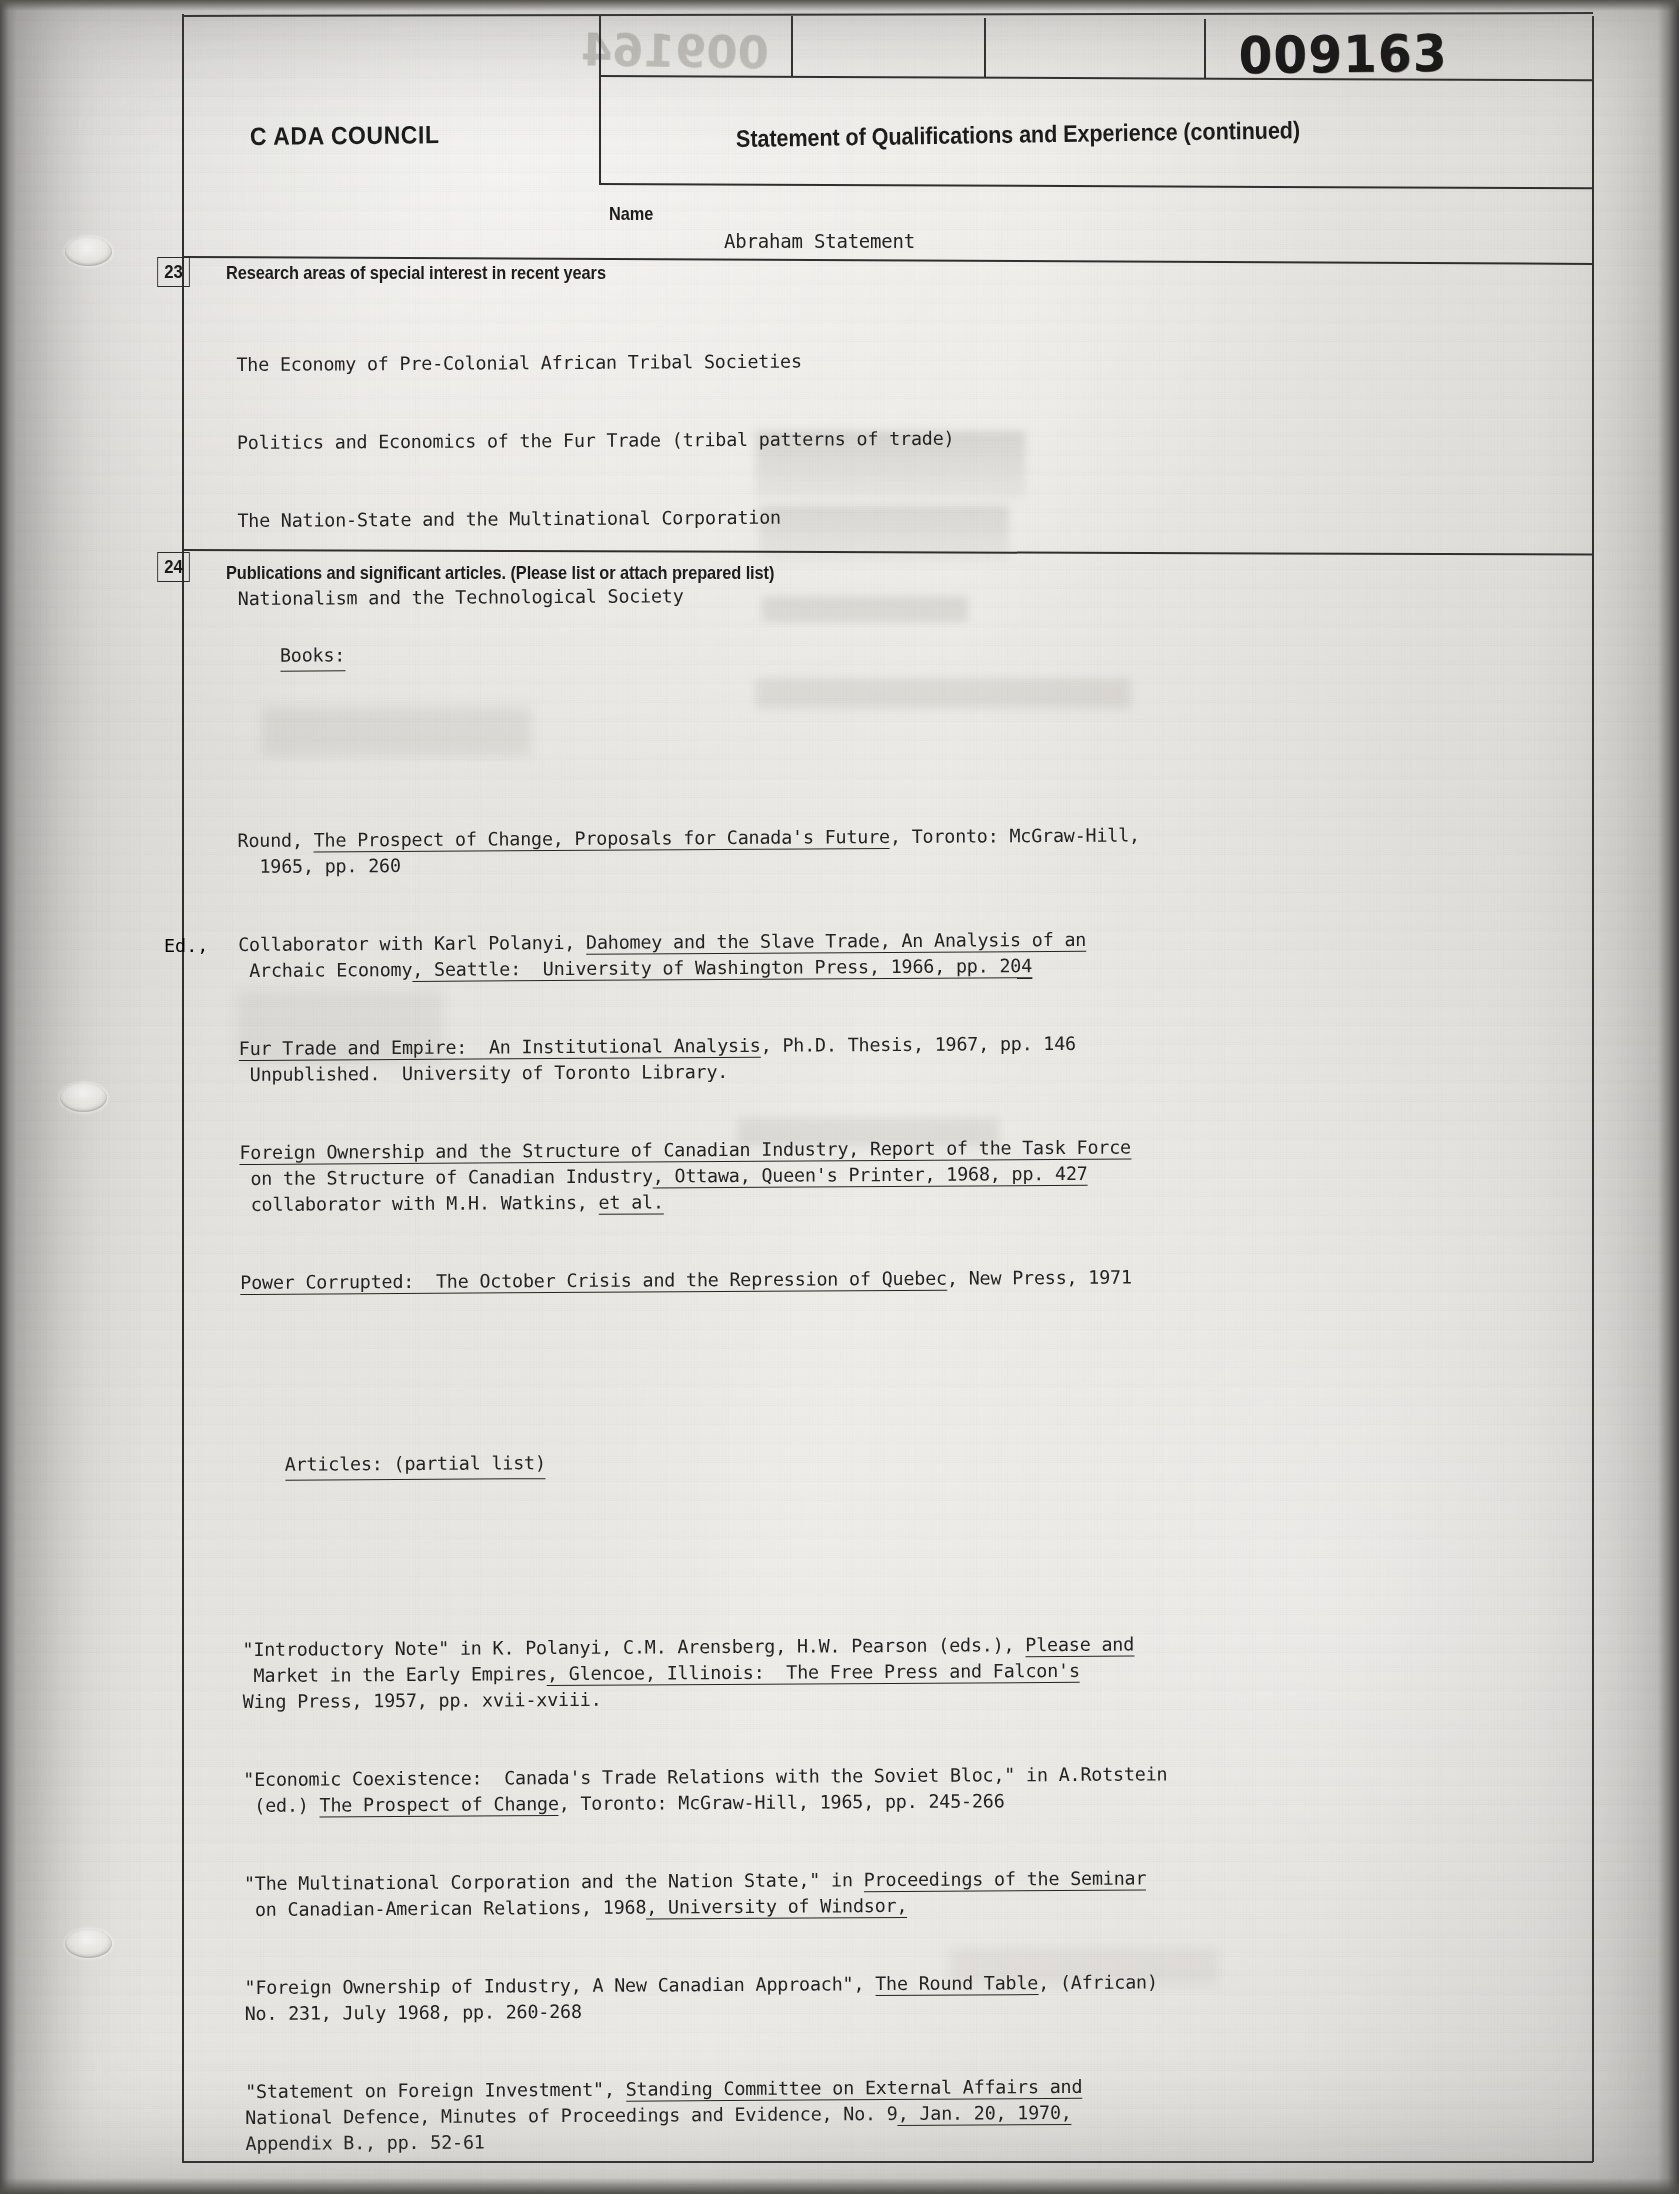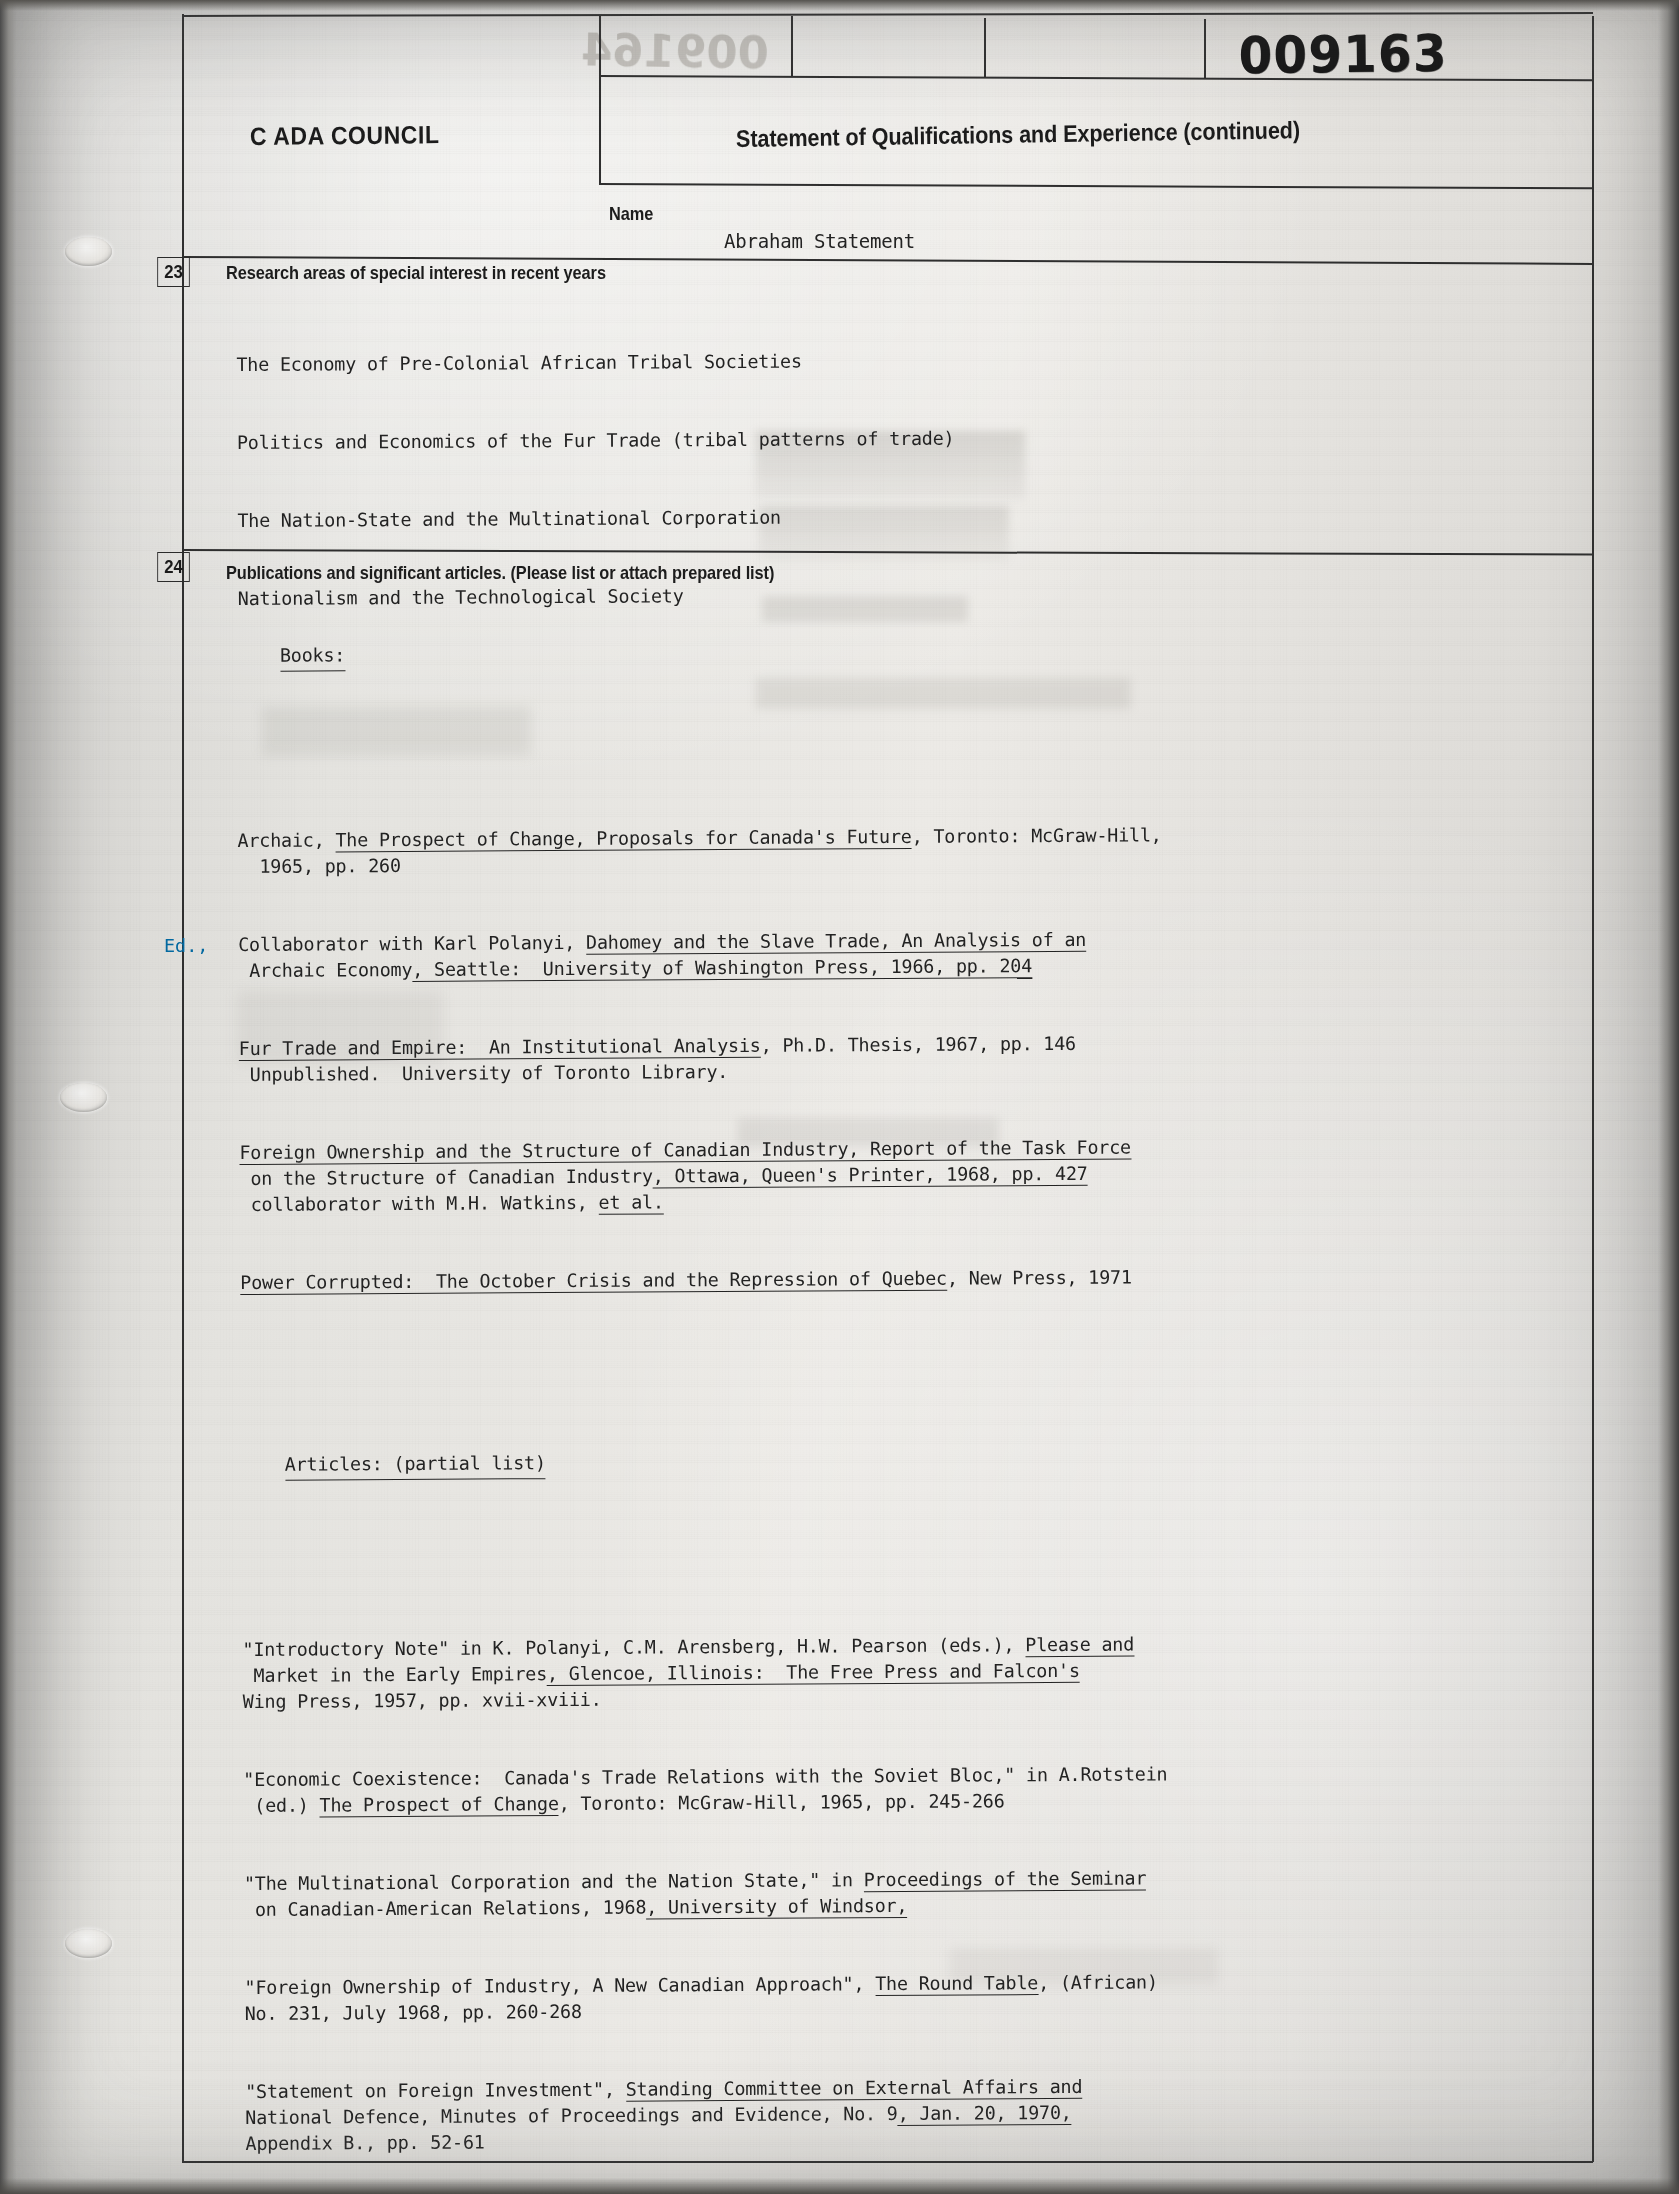--- a/index.html
+++ b/index.html
@@ -161,21 +161,21 @@
     font-size: 19px;
     color: #232323;
     white-space: pre;
     letter-spacing: -0.2px;
   }
   #section23-body, #section24-body { transform: rotate(-0.35deg); transform-origin: left top; }
   .margin-note {
     position: absolute;
     font-family: "DejaVu Sans Mono", monospace;
     font-size: 18.4px;
-    color: #0369a1;
+    color: #000000;
     white-space: pre;
   }
   .heading-u { border-bottom: 1.9px solid #242424; padding-bottom: 1.9px; }
   .block-gap { display: block; height: 26px; }
 </style>
 </head>
 <body>
 
 <div id="page">
 
@@ -236,21 +236,21 @@
   <div class="form-label" id="label-24" style="left:226px; top:562px;">Publications and significant articles. (Please list or attach prepared list)</div>
 
   <div class="margin-note" style="left:164px; top:935px;">Ed.,</div>
 
   <div class="tw" id="section24-body" style="left:236px; top:591px;">
 
     <div class="heading-u" style="display:inline-block;text-align:center;">Books:</div>
 
     <div class="block-gap"></div>
 
-    <div><div><span>Archaic, </span><span class="u">The Prospect of Change, Proposals for Canada's Future</span><span>, Toronto: McGraw-Hill,</span></div><div><span>  1965, pp. 260</span></div></div>
+    <div><div><span>Round, </span><span class="u">The Prospect of Change, Proposals for Canada's Future</span><span>, Toronto: McGraw-Hill,</span></div><div><span>  1965, pp. 260</span></div></div>
     <div><div><span>Collaborator with Karl Polanyi, </span><span class="u">Dahomey and the Slave Trade, An Analysis of an</span></div><div><span> Archaic Economy</span><span class="u">, Seattle:  University of Washington Press, 1966, pp. 204</span></div></div>
     <div><div><span class="u">Fur Trade and Empire:  An Institutional Analysis</span><span>, Ph.D. Thesis, 1967, pp. 146</span></div><div><span> Unpublished.  University of Toronto Library.</span></div></div>
     <div><div><span class="u">Foreign Ownership and the Structure of Canadian Industry, Report of the Task Force</span></div><div><span> on the Structure of Canadian Industry</span><span class="u">, Ottawa, Queen's Printer, 1968, pp. 427</span></div><div><span> collaborator with M.H. Watkins, </span><span class="u">et al.</span></div></div>
     <div><div><span class="u">Power Corrupted:  The October Crisis and the Repression of Quebec</span><span>, New Press, 1971</span></div></div>
 
     <div class="block-gap"></div>
 
     <div class="heading-u" style="display:inline-block;">Articles: (partial list)</div>
 
     <div class="block-gap"></div>

